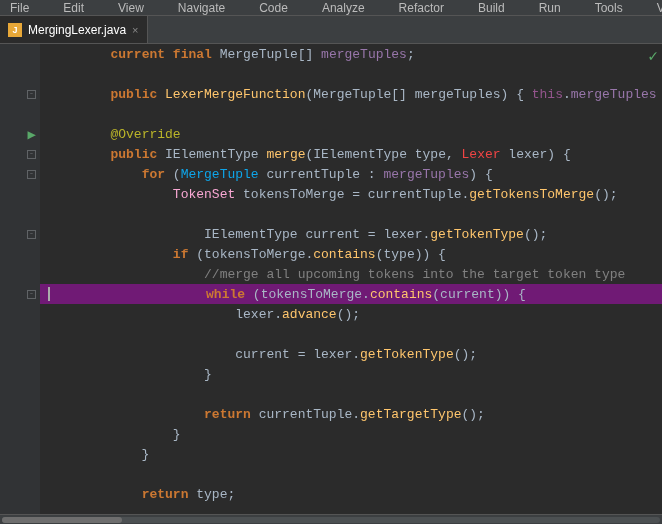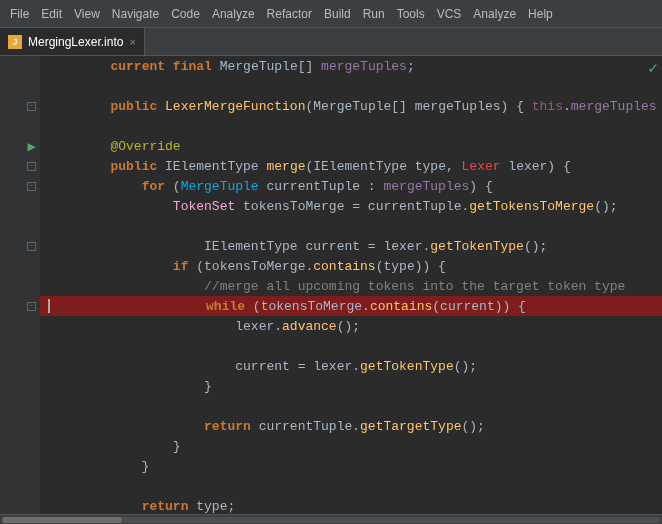--- a/index.html
+++ b/index.html
@@ -13,24 +13,25 @@
       height: 524px;
       display: flex;
       flex-direction: column;
     }
 
     
     .menubar {
       background: #3c3f41;
       display: flex;
       align-items: center;
-      height: 28px;
+      height: 16px;
       padding: 0 4px;
       border-bottom: 1px solid #555;
       flex-shrink: 0;
+      gap: 22px;
     }
     .menubar-item {
       color: #bbbbbb;
       font-family: Arial, sans-serif;
       font-size: 12px;
       padding: 2px 6px;
       cursor: pointer;
       white-space: nowrap;
     }
 
@@ -212,21 +213,21 @@
   <div class="menubar-item">Run</div>
   <div class="menubar-item">Tools</div>
   <div class="menubar-item">VCS</div>
   <div class="menubar-item">Analyze</div>
   <div class="menubar-item">Help</div>
 </div>
 
 <div class="tabbar">
   <div class="tab active">
     <span class="tab-icon">J</span>
-    <span>MergingLexer.into</span>
+    <span>MergingLexer.java</span>
     <span class="tab-close">×</span>
   </div>
 </div>
 
 <div class="editor-container">
 
   <div class="gutter">
 
     <div class="gutter-line">
       <span class="gutter-icon-area"></span>
@@ -332,21 +333,21 @@
       </div>
 
       <div class="code-line">
         <span>                <span class="kw">if</span> (tokensToMerge.<span class="method">contains</span>(type)) {</span>
       </div>
 
       <div class="code-line">
         <span>                    <span class="comment">//merge all upcoming tokens into the target token type</span></span>
       </div>
 
-      <div class="code-line cursor-line" style="background:#7f1d1d;">
+      <div class="code-line cursor-line" style="background:#701a75;">
         <span class="cursor"></span><span>                    <span class="kw">while</span> (tokensToMerge.<span class="method">contains</span>(current)) {</span>
       </div>
 
       <div class="code-line">
         <span>                        lexer.<span class="method">advance</span>();</span>
       </div>
 
       <div class="code-line">&nbsp;</div>
 
       <div class="code-line">

